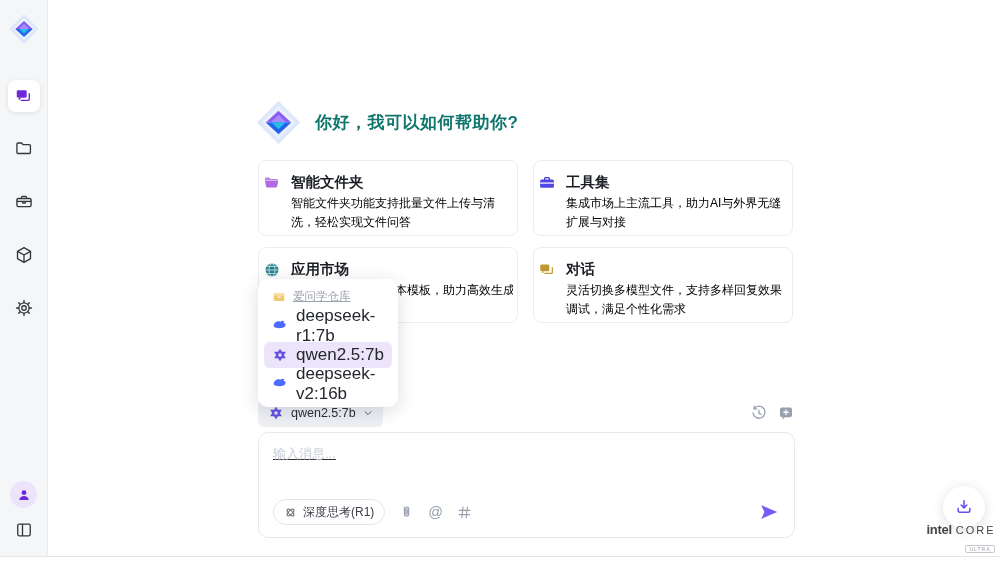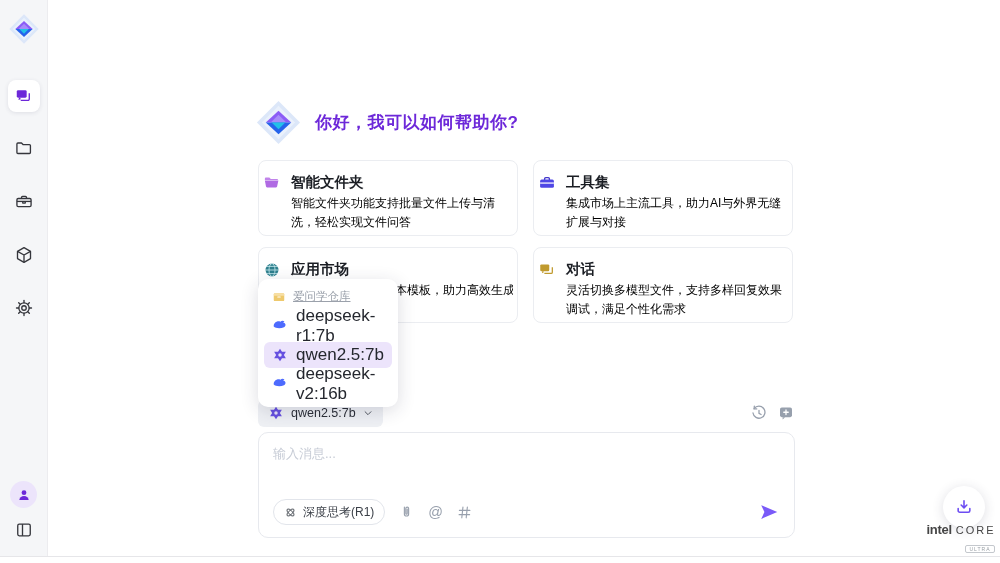--- a/index.html
+++ b/index.html
@@ -14,21 +14,21 @@
   .sb-logo { margin-top:10px; width:32px; height:38px; }
   .sb-nav { display:flex; flex-direction:column; align-items:center; margin-top:32px; gap:21px; }
   .sb-item { width:32px; height:32px; border-radius:8px; display:flex; align-items:center; justify-content:center; cursor:pointer; }
   .sb-item.active { background:#fff; box-shadow:0 1px 4px rgba(60,60,90,.12); }
   .sb-bottom { margin-top:auto; margin-bottom:14px; display:flex; flex-direction:column; align-items:center; gap:9px; }
   .avatar-wrap { width:27px; height:27px; border-radius:50%; background:#ece4fb; display:flex; align-items:center; justify-content:center; }
 
   
   .greeting { position:absolute; left:255px; top:99px; display:flex; align-items:center; gap:13px; }
   .greeting .big-logo { width:47px; height:47px; }
-  .greeting h1 { font-size:17px; font-weight:bold; color:#6d28d9; letter-spacing:.5px; }
+  .greeting h1 { font-size:17px; font-weight:bold; color:#0f766e; letter-spacing:.5px; }
 
   
   .cards { position:absolute; left:258px; top:160px; width:537px;
     display:grid; grid-template-columns:260px 260px; column-gap:15px; row-gap:11px; grid-auto-rows:76px; }
   .card { background:#fff; border:1px solid #ebedf1; border-radius:8px; padding:12px 4px; }
   .card-head { display:flex; align-items:center; gap:10px; }
   .card-head .c-icon { width:18px; height:18px; flex:0 0 18px; }
   .card-title { font-size:14.5px; font-weight:bold; color:#1b1e24; }
   .card-desc { margin-top:2px; margin-left:28px; font-size:12px; line-height:1.55; color:#000000; }
   .card-offset-desc { padding-left:104px; white-space:nowrap; overflow:hidden; }
@@ -47,21 +47,21 @@
     display:flex; align-items:center; }
   .model-pill { display:flex; align-items:center; gap:7px; height:27px; padding:0 10px;
     background:#eef0f4; border-radius:6px; font-size:12.5px; color:#2a2e36; cursor:pointer; }
   .sel-icons { margin-left:auto; display:flex; align-items:center; gap:9px; }
   .sel-icons .ibtn { width:18px; height:18px; cursor:pointer; }
 
   
   .composer { position:absolute; left:258px; top:432px; width:537px; height:106px;
     background:#fff; border:1px solid #e7e9ee; border-radius:10px; padding:12px 14px; }
   .composer textarea { width:100%; height:44px; border:none; outline:none; resize:none;
-    font-family:inherit; font-size:13px; color:#333; background:transparent; }
+    font-family:inherit; font-size:13px; color:#333; background:transparent;text-decoration:underline; }
   .composer textarea::placeholder { color:#c7ccd6; }
   .composer-bar { position:absolute; left:14px; right:14px; bottom:12px; display:flex; align-items:center; gap:13px; }
   .deepthink { display:flex; align-items:center; gap:6px; height:26px; padding:0 10px;
     border:1px solid #e2e5eb; border-radius:14px; background:#fff; font-size:12px; color:#3a3f47; cursor:pointer; }
   .tool-ic { width:17px; height:17px; cursor:pointer; display:flex; align-items:center; justify-content:center; }
   .at-glyph { font-size:14.5px; color:#98a0ad; line-height:1; cursor:pointer; }
   .send-btn { margin-left:auto; width:22px; height:22px; cursor:pointer; }
 
   
   .fab { position:absolute; left:943px; top:486px; width:42px; height:42px; border-radius:50%;

